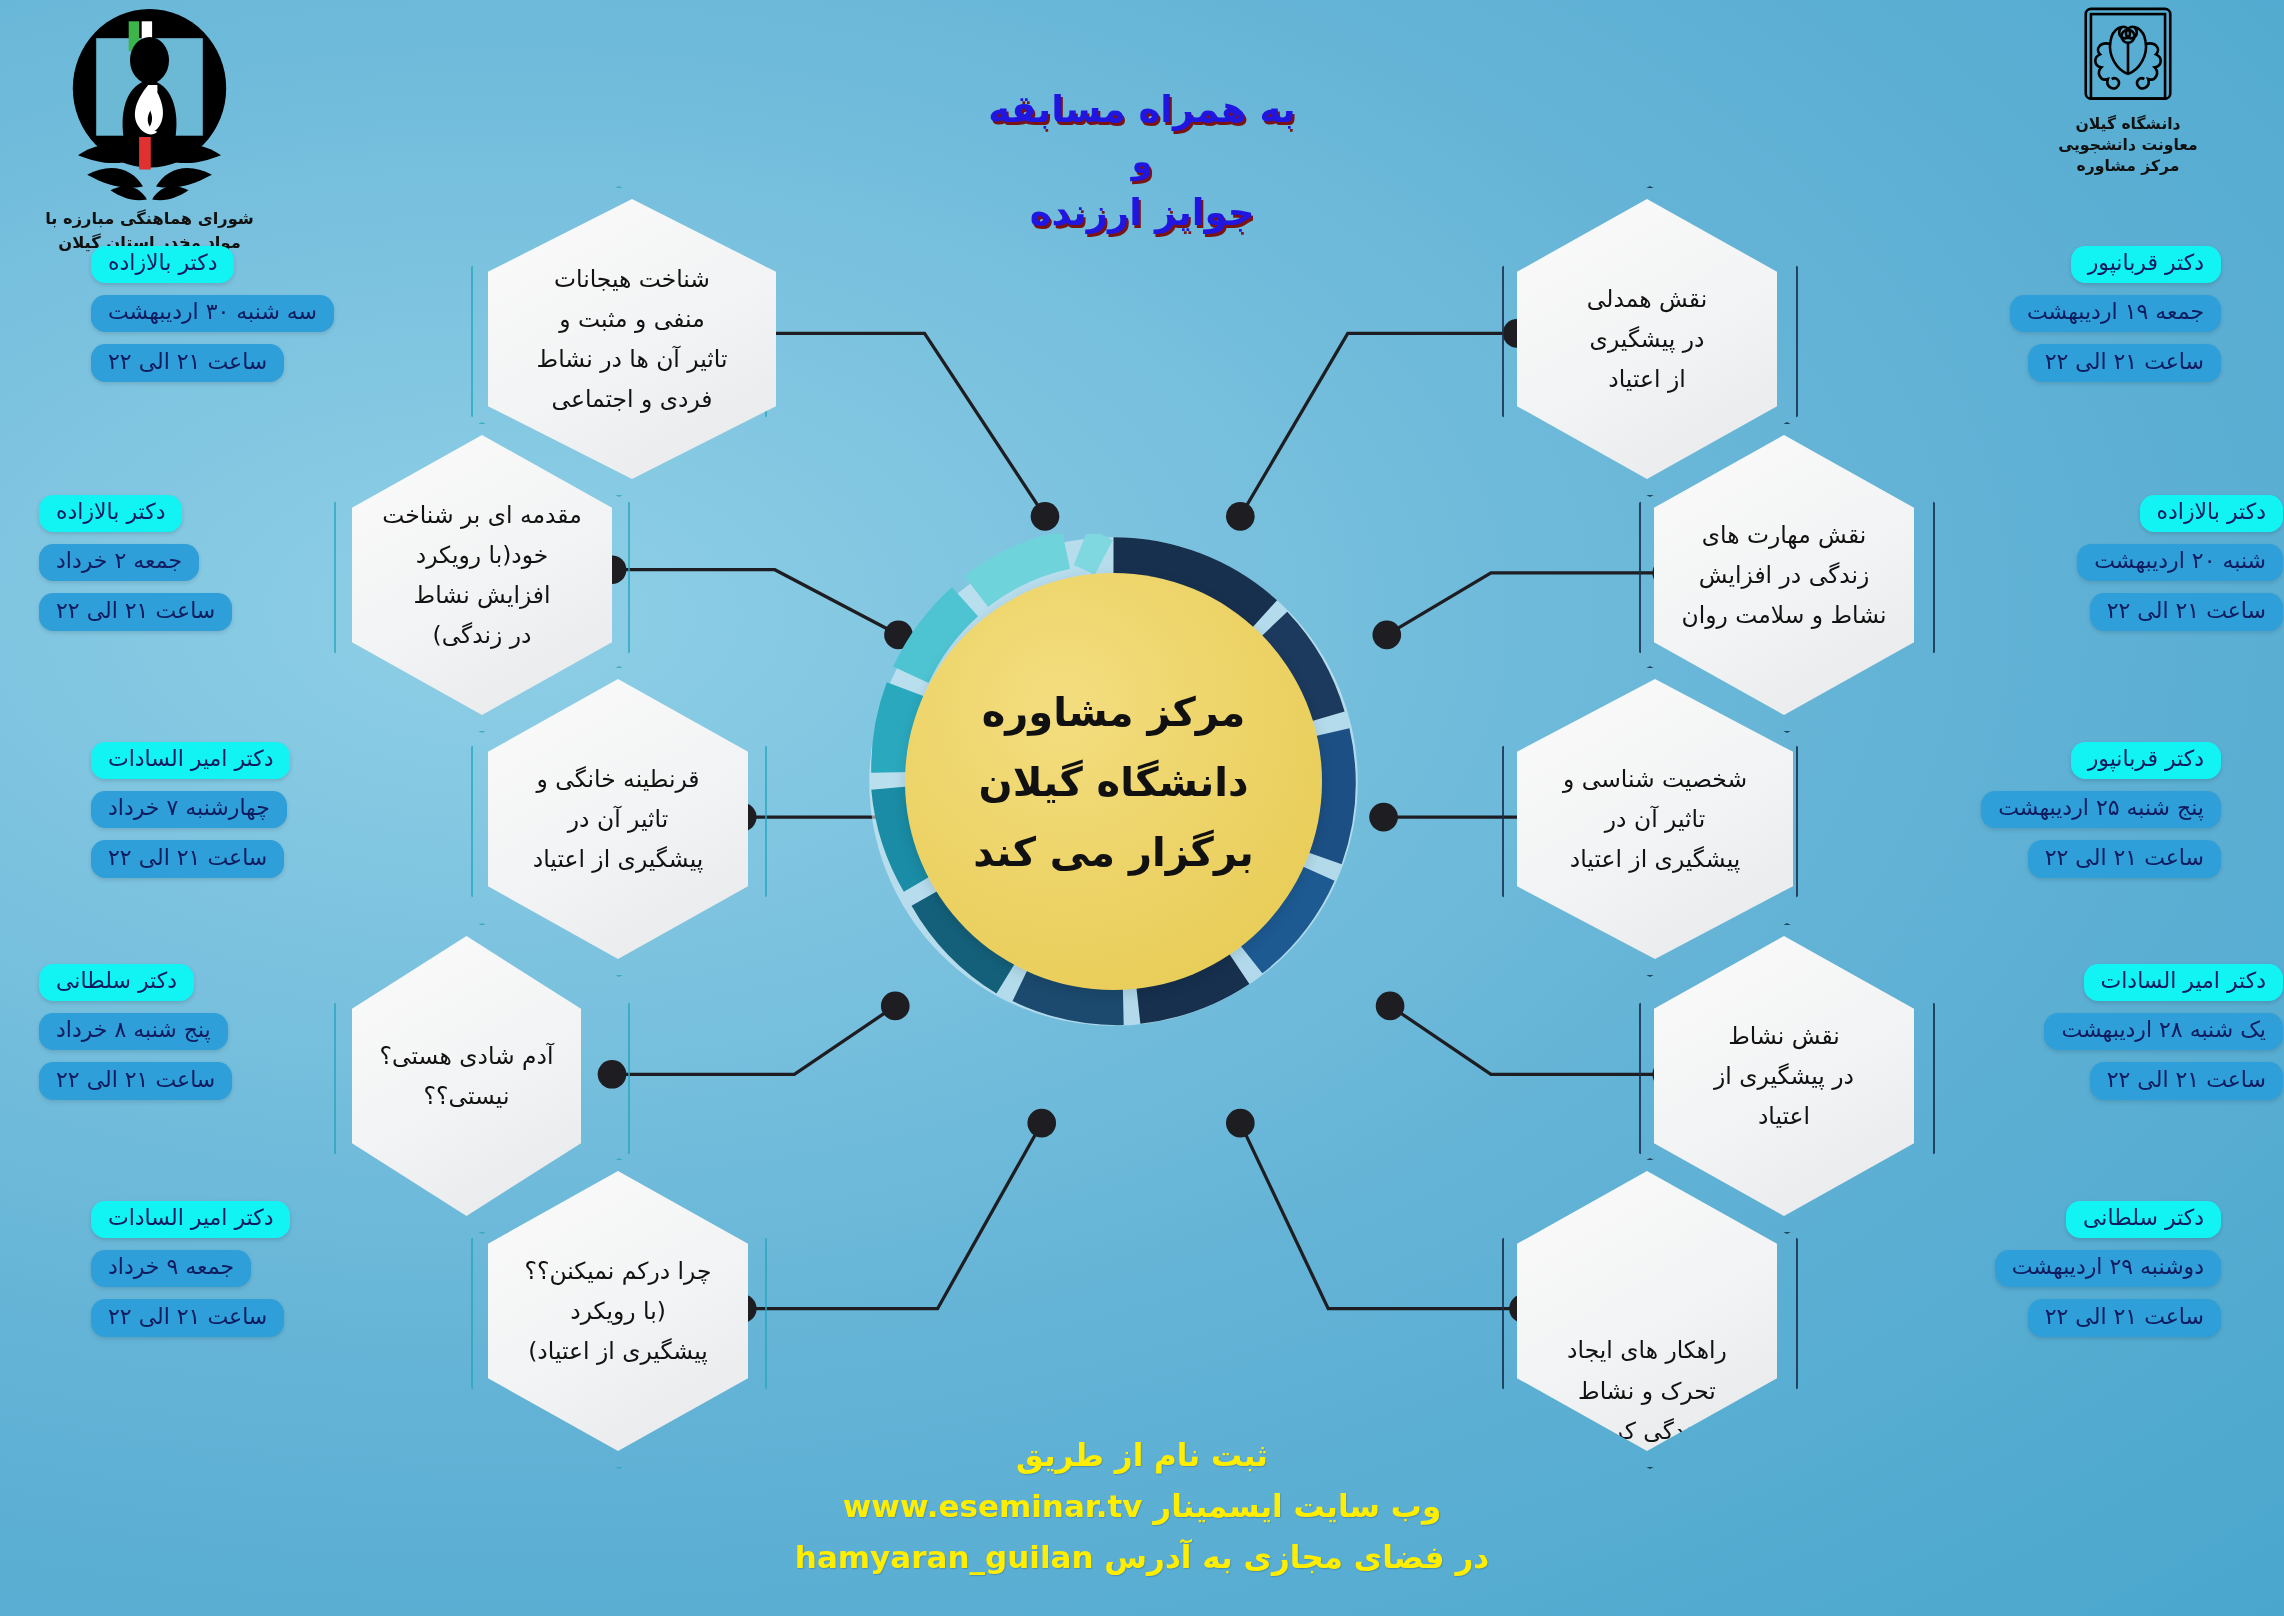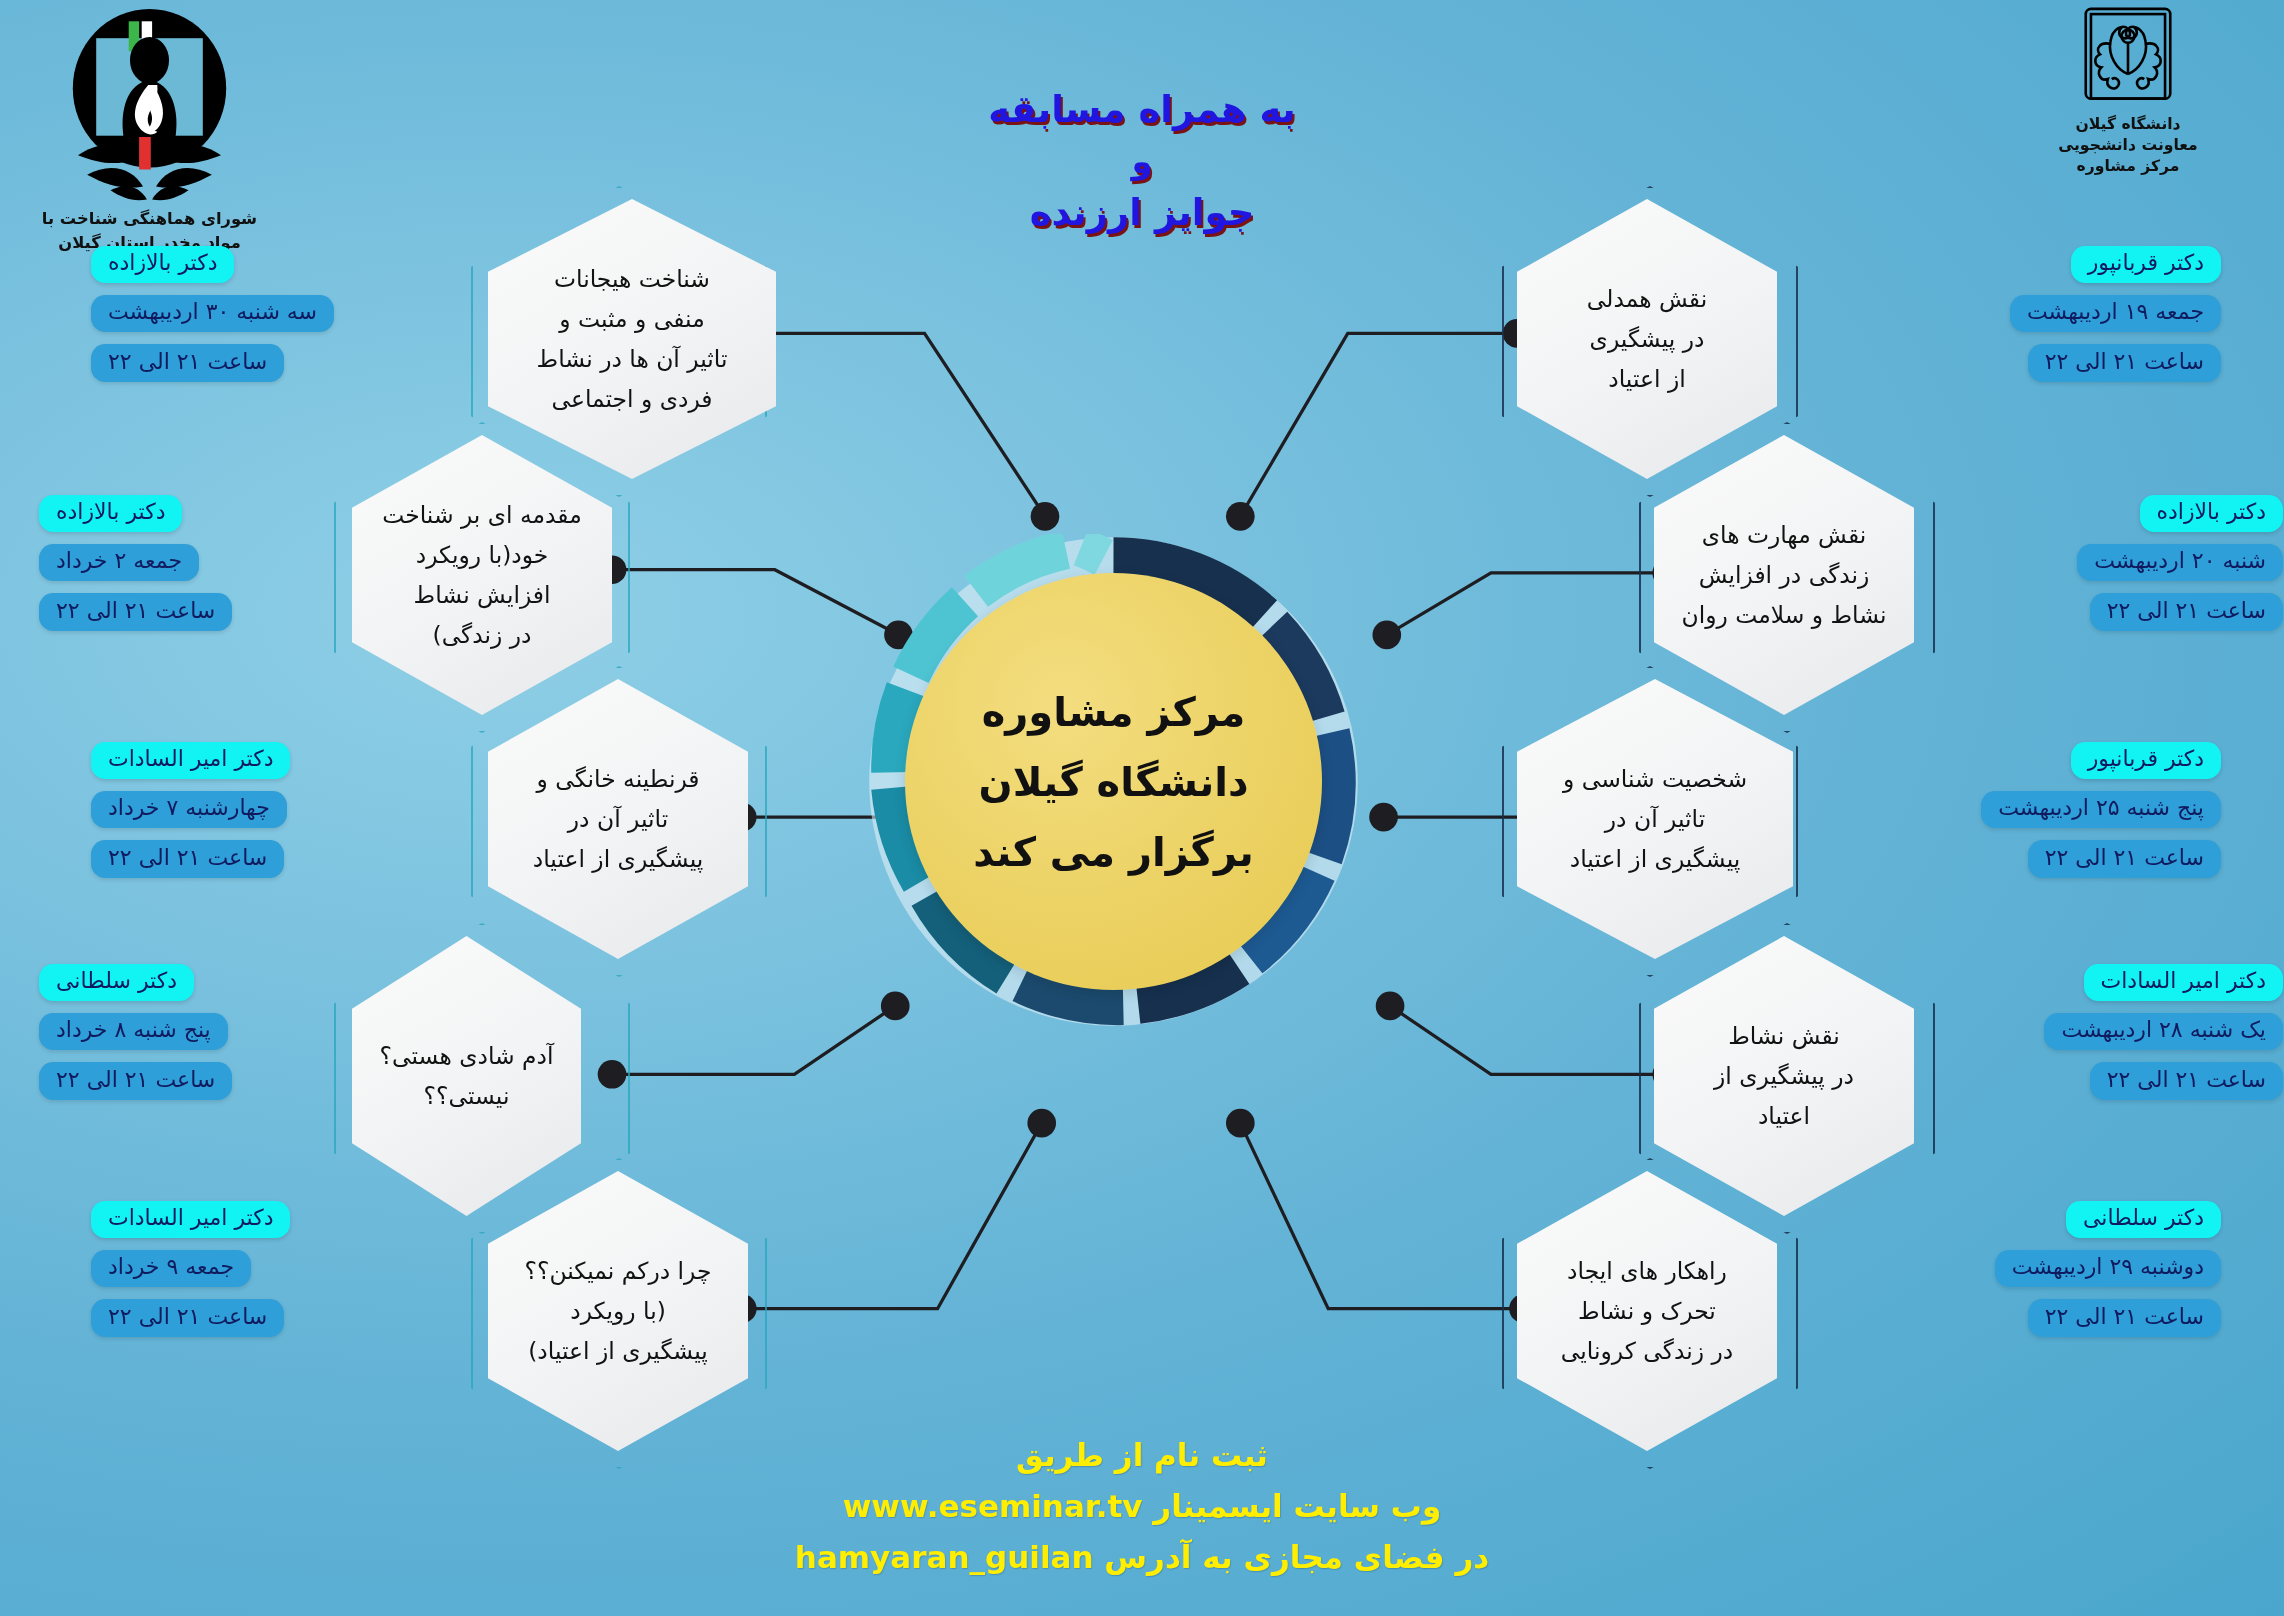--- a/index.html
+++ b/index.html
@@ -142,21 +142,21 @@
       <path d="M128 120 c-18 22 -26 44 -16 62 c8 14 22 18 30 10 c-14 -4 -18 -18 -12 -30 c6 -12 14 -22 12 -42 z" fill="#fff"></path>
       <path d="M140 128 c12 20 14 40 6 54 c-6 10 -16 14 -22 8 c10 -6 12 -18 8 -28 c-4 -12 -2 -24 8 -34 z" fill="#fff"></path>
       <path d="M20 228 c34 -24 66 -18 84 8 c-28 8 -54 4 -84 -8 z" fill="#000"></path>
       <path d="M240 228 c-34 -24 -66 -18 -84 8 c28 8 54 4 84 -8 z" fill="#000"></path>
       <path d="M34 258 c36 -20 70 -10 86 18 c-30 6 -56 -2 -86 -18 z" fill="#000"></path>
       <path d="M226 258 c-36 -20 -70 -10 -86 18 c30 6 56 -2 86 -18 z" fill="#000"></path>
       <path d="M70 282 c24 -12 44 -6 56 14 c-20 4 -38 -2 -56 -14 z" fill="#000"></path>
       <path d="M190 282 c-24 -12 -44 -6 -56 14 c20 4 38 -2 56 -14 z" fill="#000"></path>
     </svg>
     <div class="cap">
-      <div>شورای هماهنگی شناخت با</div>
+      <div>شورای هماهنگی مبارزه با</div>
       <div>مواد مخدر استان گیلان</div>
     </div>
   </div>
 
   <div class="logo-right">
     <svg class="mark" viewBox="0 0 150 160">
       <g fill="none" stroke="#000" stroke-width="4">
         <rect x="10" y="6" width="130" height="138" rx="8"></rect>
         <rect x="18" y="14" width="114" height="130"></rect>
         <path d="M75 58 v48"></path>
@@ -328,21 +328,21 @@
       <div>اعتیاد</div>
     </div>
   </div>
   <div class="labels left-al" style="left:1944px;top:964px;width:339px;">
     <div class="pill name">دکتر امیر السادات</div>
     <div class="pill date">یک شنبه ۲۸ اردیبهشت</div>
     <div class="pill time">ساعت ۲۱ الی ۲۲</div>
   </div>
 
   <div class="hexring dark" style="left:1502px;top:1158px;width:292px;height:307px;"></div>
-  <div class="hex" style="left:1517px;top:1171px;width:260px;height:280px;">
+  <div class="hex" style="left:1517px;top:1171px;width:260px;height:280px;align-items:flex-end;">
     <div class="htxt">
       <div>راهکار های ایجاد</div>
       <div>تحرک و نشاط</div>
       <div>در زندگی کرونایی</div>
     </div>
   </div>
   <div class="labels left-al" style="left:1817px;top:1201px;width:404px;">
     <div class="pill name">دکتر  سلطانی</div>
     <div class="pill date">دوشنبه ۲۹ اردیبهشت</div>
     <div class="pill time">ساعت ۲۱ الی ۲۲</div>

